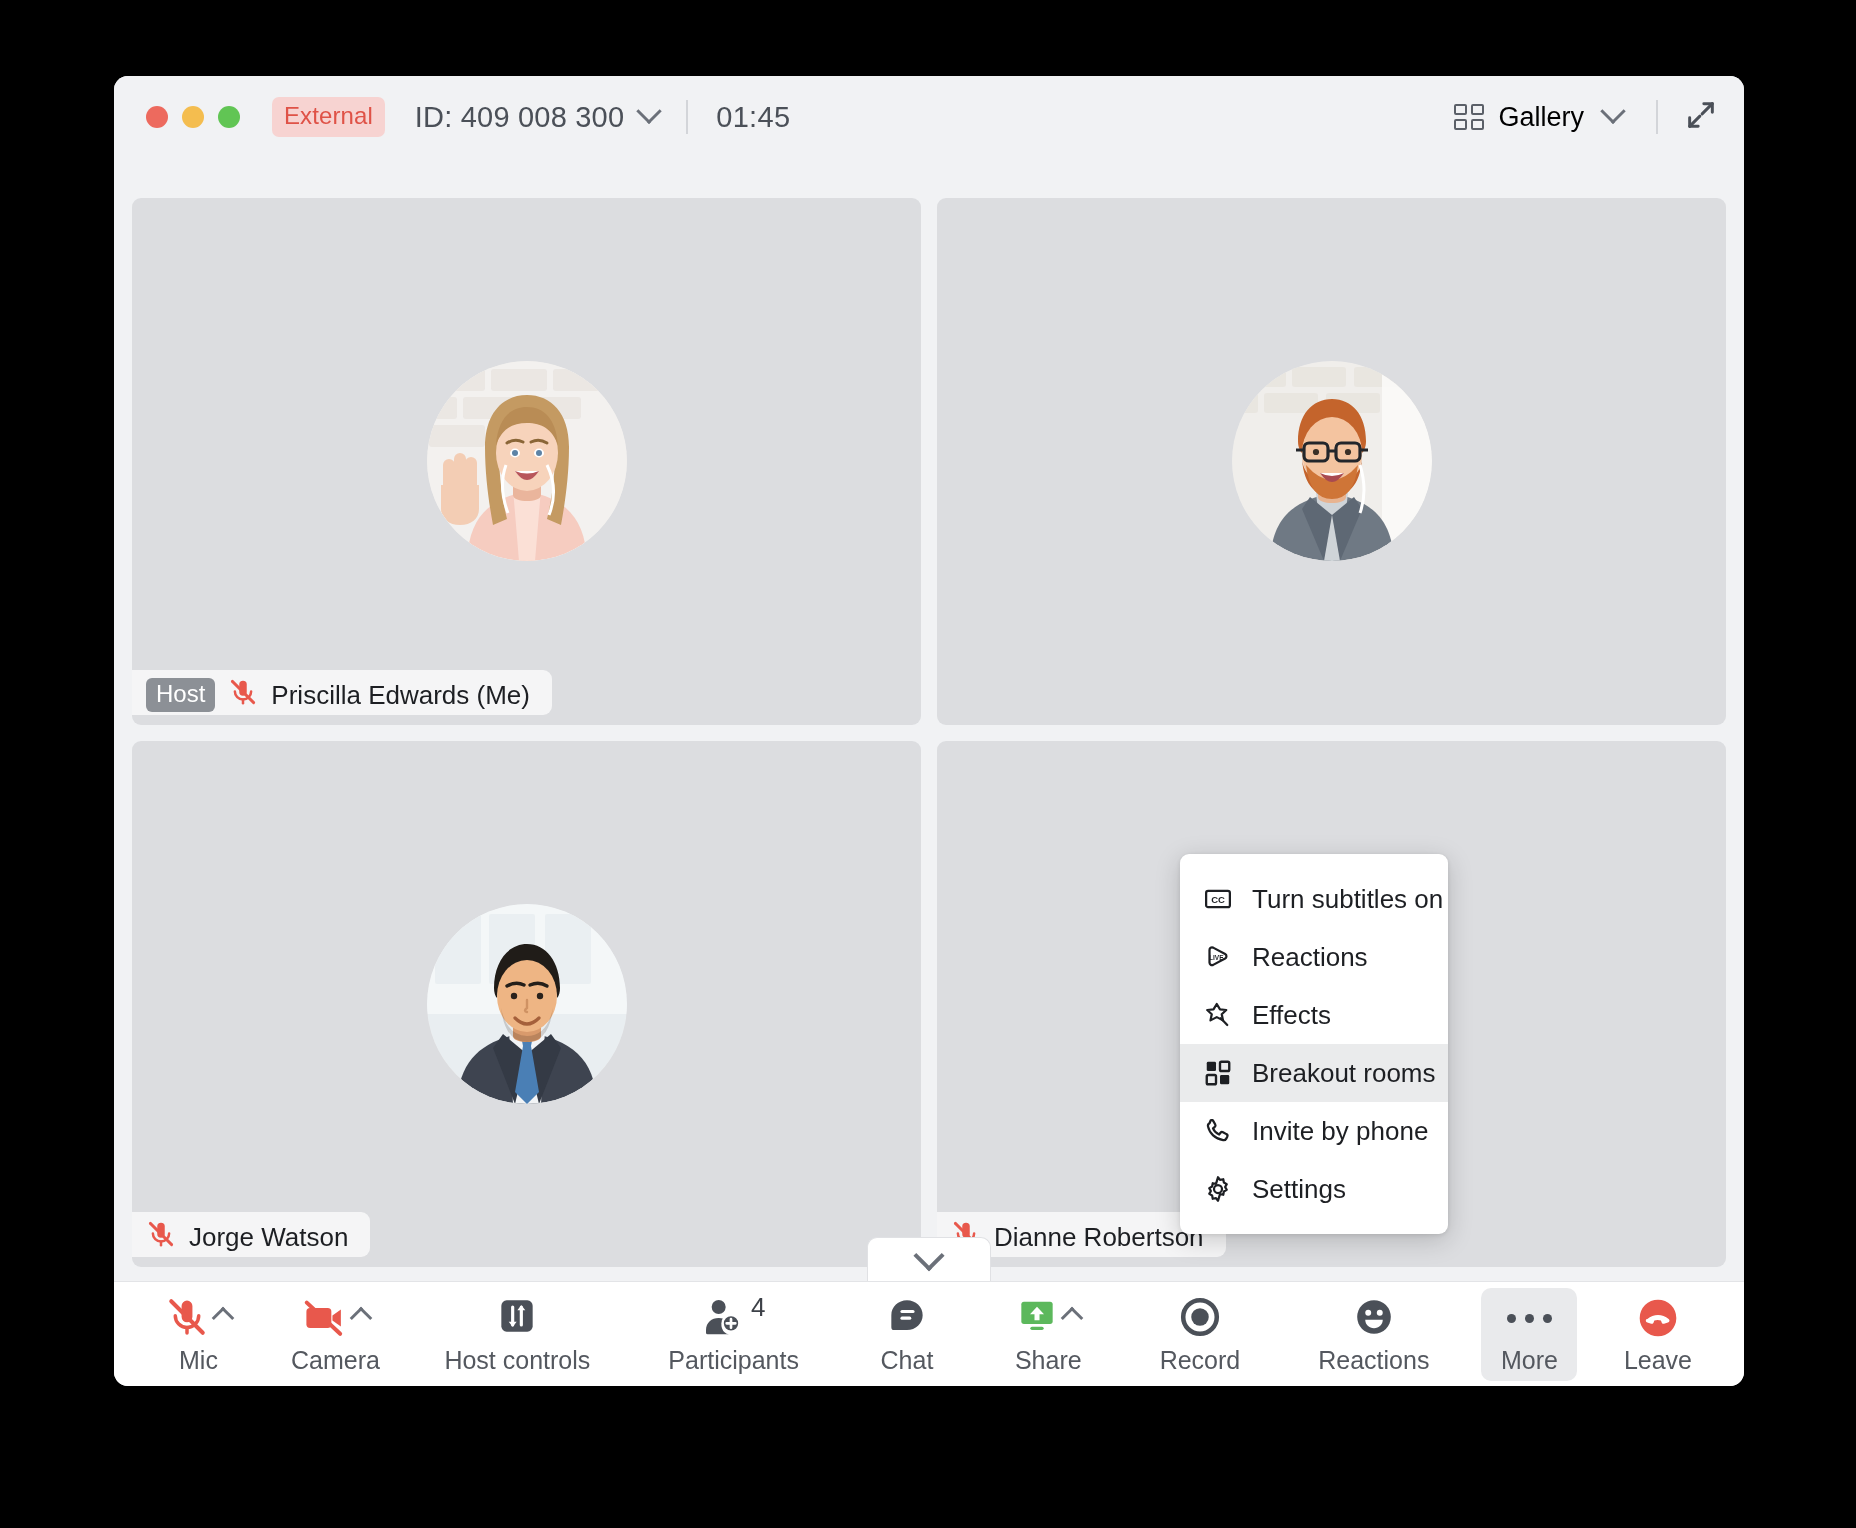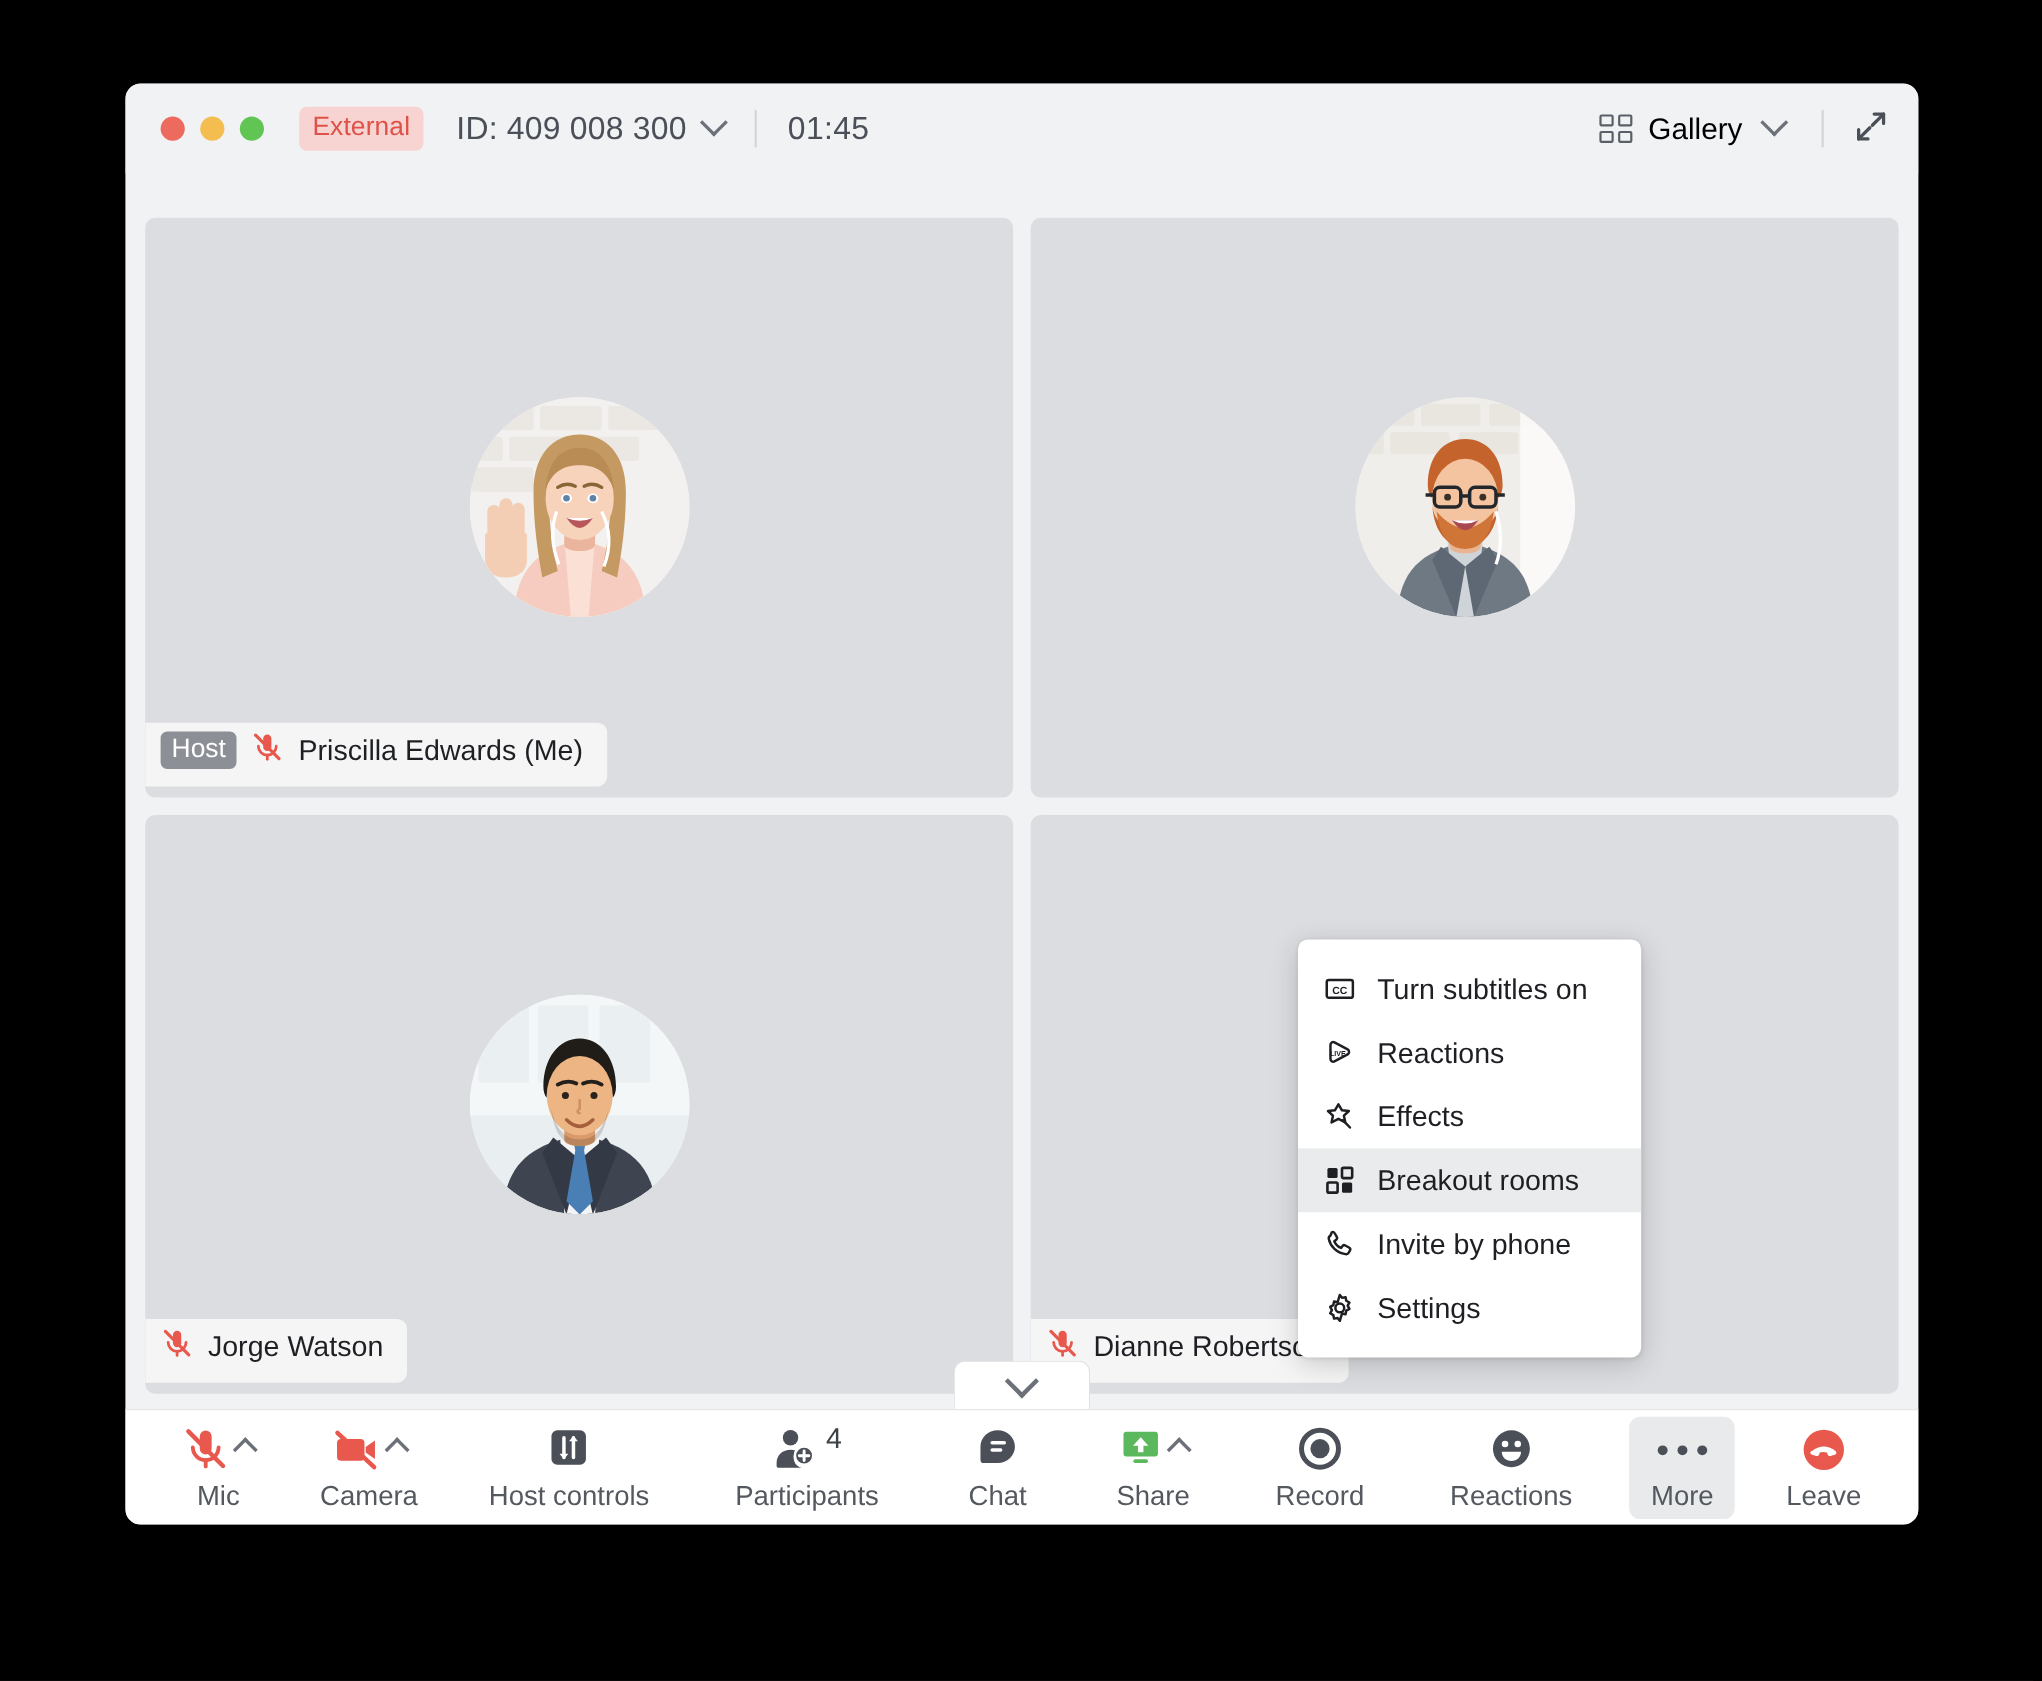--- a/index.html
+++ b/index.html
@@ -106,21 +106,21 @@
     background: #e8e8e8;
   }
   .avatar svg { display: block; width: 100%; height: 100%; }
 
   .name-tag {
     position: absolute;
     left: 0; bottom: 10px;
     display: flex; align-items: center;
     background: #f5f5f6;
     border-radius: 0 9px 9px 0;
-    padding: 7px 22px 14px 14px;
+    padding: 7px 22px 1px 14px;
     font-size: 26px;
     color: #1d1f23;
     white-space: nowrap;
     gap: 13px;
   }
   .host-chip {
     background: #8c9096;
     color: #ffffff;
     font-size: 24px;
     border-radius: 6px;
@@ -189,21 +189,21 @@
     margin-left: 2px; margin-top: -4px;
   }
   .dots { display: flex; gap: 9px; align-items: center; height: 46px; }
   .dots i { width: 9px; height: 9px; border-radius: 50%; background: #4b5058; display: block; }
   .tb-spacer { flex: 1 1 auto; }
 
   
   #more-menu {
     position: absolute;
     left: 1066px; top: 696px;
-    width: 312px;
+    width: 268px;
     background: #ffffff;
     border-radius: 9px;
     box-shadow: 0 6px 26px rgba(0,0,0,.18), 0 1px 4px rgba(0,0,0,.10);
     padding: 16px 0 16px 0;
     z-index: 50;
     overflow: hidden;
   }
   .menu-item {
     display: flex;
     align-items: center;

